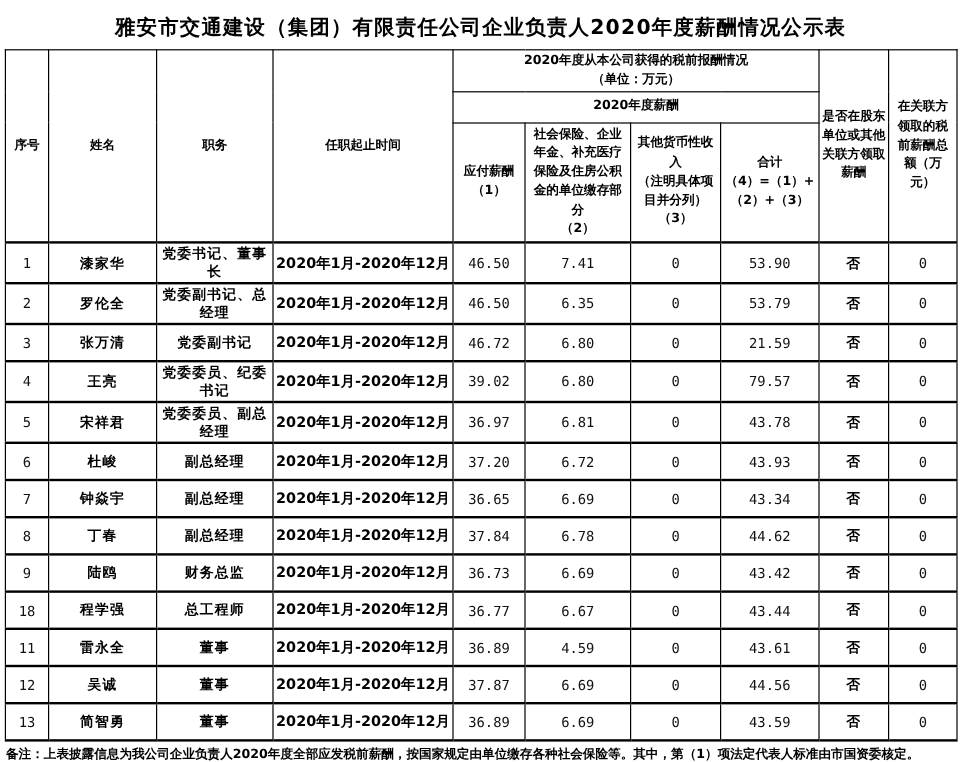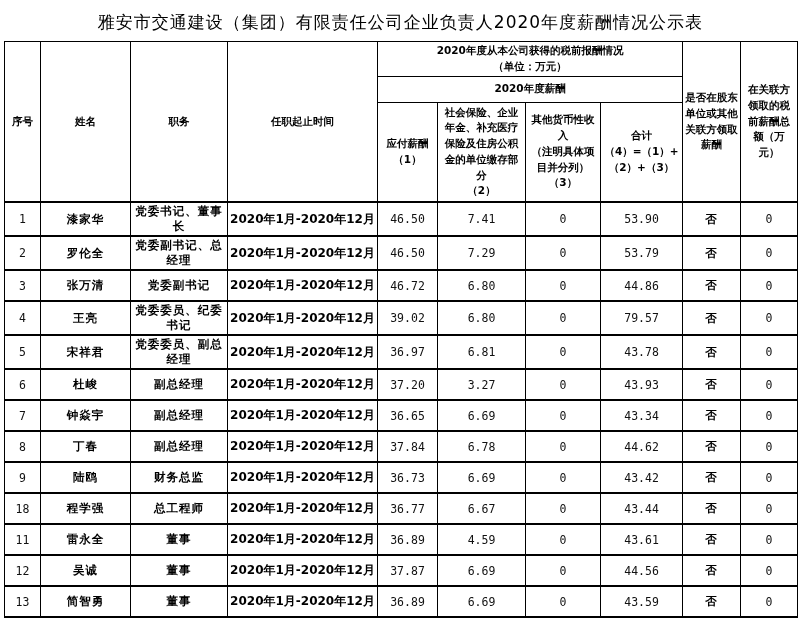--- a/index.html
+++ b/index.html
@@ -3,21 +3,21 @@
 <meta charset="utf-8">
 <style>
   html,body{margin:0;padding:0;background:#ffffff;}
   body{
     width:800px;height:635px;
     font-family:"DejaVu Sans","Liberation Sans",sans-serif;
     color:#111;overflow:hidden;
   }
   .page{padding:2px 3px 0 4px;}
   .doc-title{
-    font-size:17px;font-weight:normal;text-align:center;
+    font-size:17px;font-weight:bold;text-align:center;
     margin:9px 0 7px 0;letter-spacing:1px;color:#000;
   }
   table.salary{
     border-collapse:collapse;table-layout:fixed;width:793px;
   }
   .salary th,.salary td{
     border:1px solid #000;text-align:center;vertical-align:middle;
     padding:1px 2px;overflow:hidden;
   }
   .salary thead th{
@@ -100,36 +100,36 @@
     <td class="cn">否</td>
     <td class="num">0</td>
   </tr>
 
   <tr>
     <td class="num">2</td>
     <td class="cn">罗伦全</td>
     <td class="cn">党委副书记、总经理</td>
     <td class="date">2020年1月-2020年12月</td>
     <td class="num">46.50</td>
-    <td class="num">7.29</td>
+    <td class="num">6.35</td>
     <td class="num">0</td>
     <td class="num">53.79</td>
     <td class="cn">否</td>
     <td class="num">0</td>
   </tr>
 
   <tr>
     <td class="num">3</td>
     <td class="cn">张万清</td>
     <td class="cn">党委副书记</td>
     <td class="date">2020年1月-2020年12月</td>
     <td class="num">46.72</td>
     <td class="num">6.80</td>
     <td class="num">0</td>
-    <td class="num">44.86</td>
+    <td class="num">21.59</td>
     <td class="cn">否</td>
     <td class="num">0</td>
   </tr>
 
   <tr>
     <td class="num">4</td>
     <td class="cn">王亮</td>
     <td class="cn">党委委员、纪委书记</td>
     <td class="date">2020年1月-2020年12月</td>
     <td class="num">39.02</td>
@@ -152,21 +152,21 @@
     <td class="cn">否</td>
     <td class="num">0</td>
   </tr>
 
   <tr>
     <td class="num">6</td>
     <td class="cn">杜峻</td>
     <td class="cn">副总经理</td>
     <td class="date">2020年1月-2020年12月</td>
     <td class="num">37.20</td>
-    <td class="num">3.27</td>
+    <td class="num">6.72</td>
     <td class="num">0</td>
     <td class="num">43.93</td>
     <td class="cn">否</td>
     <td class="num">0</td>
   </tr>
 
   <tr>
     <td class="num">7</td>
     <td class="cn">钟焱宇</td>
     <td class="cn">副总经理</td>
@@ -252,14 +252,15 @@
     <td class="num">36.89</td>
     <td class="num">6.69</td>
     <td class="num">0</td>
     <td class="num">43.59</td>
     <td class="cn">否</td>
     <td class="num">0</td>
   </tr>
 </tbody>
   </table>
 
+  <div class="footnote">备注：上表披露信息为我公司企业负责人2020年度全部应发税前薪酬，按国家规定由单位缴存各种社会保险等。其中，第（1）项法定代表人标准由市国资委核定。</div>
 
 </div>
 
 </body></html>

